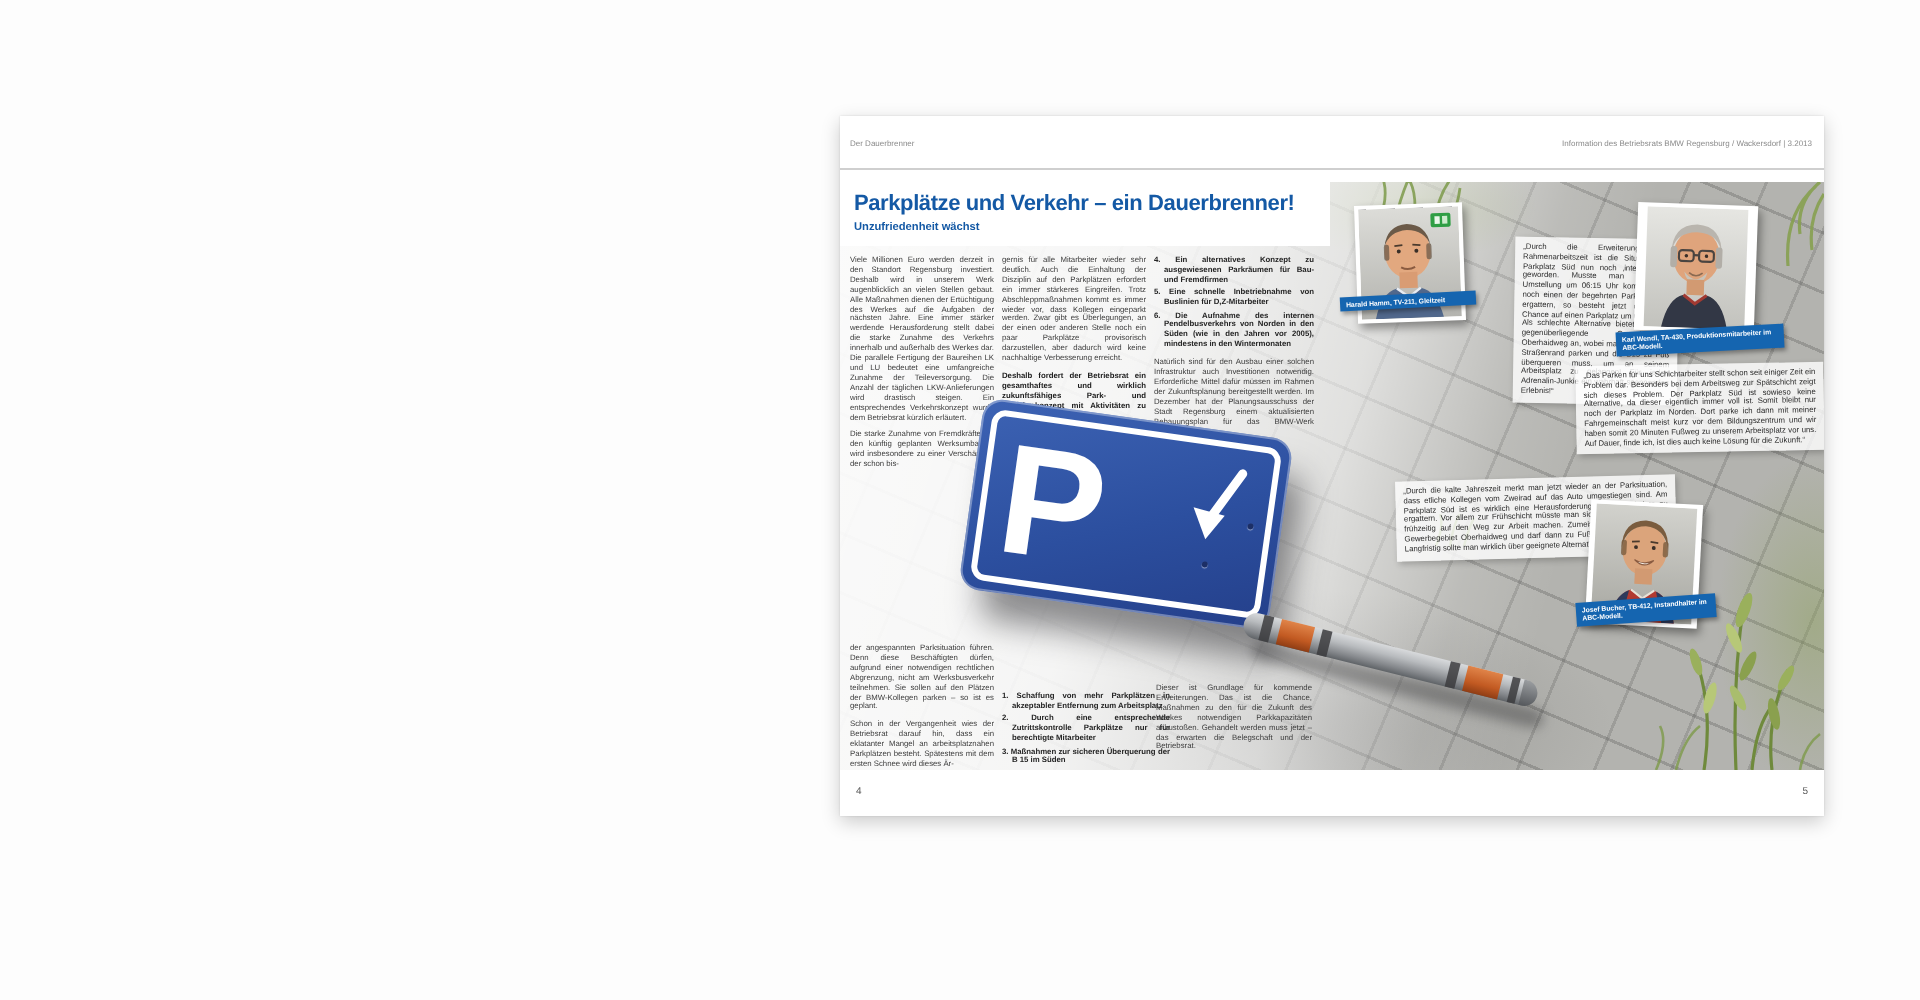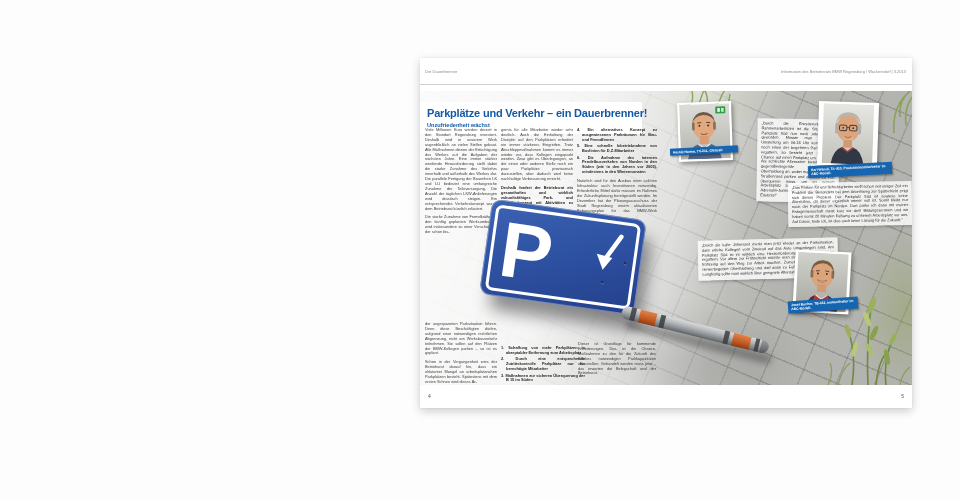--- a/index.html
+++ b/index.html
@@ -21,21 +21,21 @@
     position:absolute;left:0;top:33px;width:492px;height:294px;overflow:hidden;
     background-color:#b3b3af;
     background-image:
       linear-gradient(105deg, rgba(255,255,255,.95) 0%, rgba(255,255,255,.88) 30%, rgba(255,255,255,.60) 50%, rgba(255,255,255,.12) 64%, rgba(255,255,255,0) 72%),
       radial-gradient(ellipse 90px 40px at 58% 4%, rgba(150,165,110,.55), transparent 70%),
       radial-gradient(ellipse 70px 120px at 99% 75%, rgba(140,160,90,.45), transparent 70%),
       radial-gradient(ellipse 220px 90px at 45% 92%, rgba(70,70,72,.25), transparent 75%),
       repeating-linear-gradient(23deg, transparent 0 26px, rgba(85,85,83,.30) 26px 27.5px),
       repeating-linear-gradient(-67deg, transparent 0 34px, rgba(85,85,83,.24) 34px 35.5px);
   }
-  .title-bar{position:absolute;left:0;top:0;width:222px;height:32px;background:#fff;margin-top:11px;}
+  .title-bar{position:absolute;left:0;top:0;width:245px;height:32px;background:#fff;}
   .title{position:absolute;left:7px;top:5px;font-size:11px;font-weight:bold;color:#1459a5;letter-spacing:-.2px;white-space:nowrap;}
   .subtitle{position:absolute;left:7px;top:20px;font-size:5.6px;font-weight:bold;color:#1459a5;}
   .col{position:absolute;font-size:3.9px;line-height:4.9px;color:#3c3c3c;text-align:justify;z-index:2;}
   .col p{margin:0 0 4px 0;}
   .callout{font-weight:bold;color:#1b1b1b;}
   .list-item{font-weight:600;color:#242424;padding-left:5px;text-indent:-5px;margin-bottom:1.5px;}
   
   .sign{
     position:absolute;left:65px;top:118px;width:156px;height:96px;z-index:5;
     transform:rotate(8deg);

